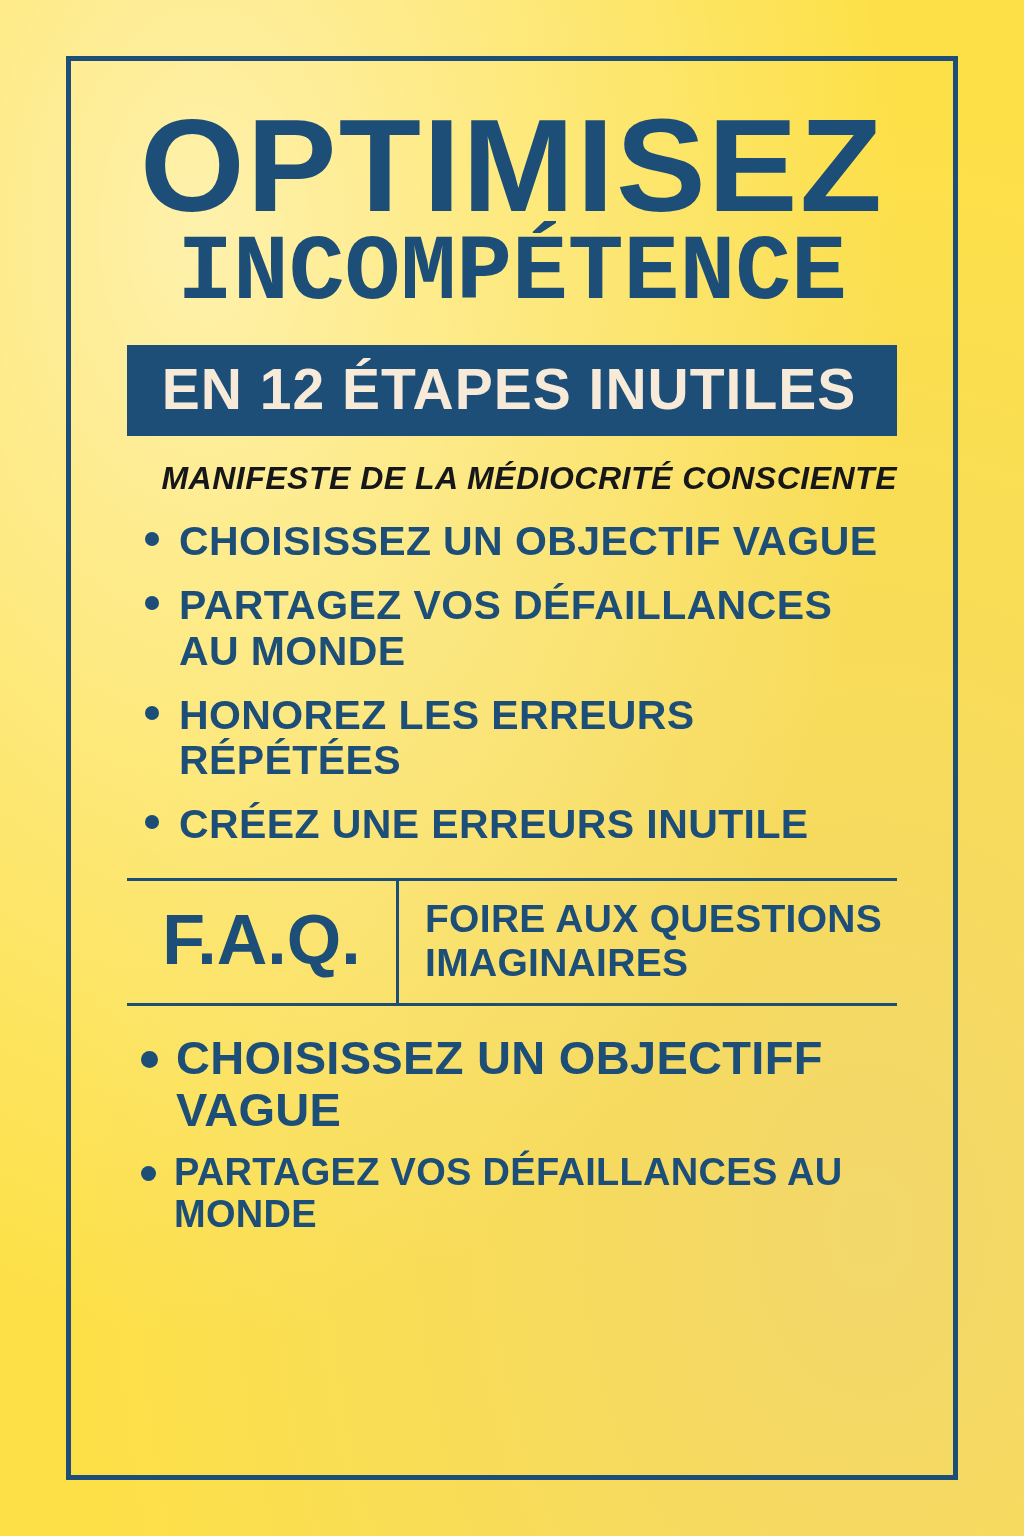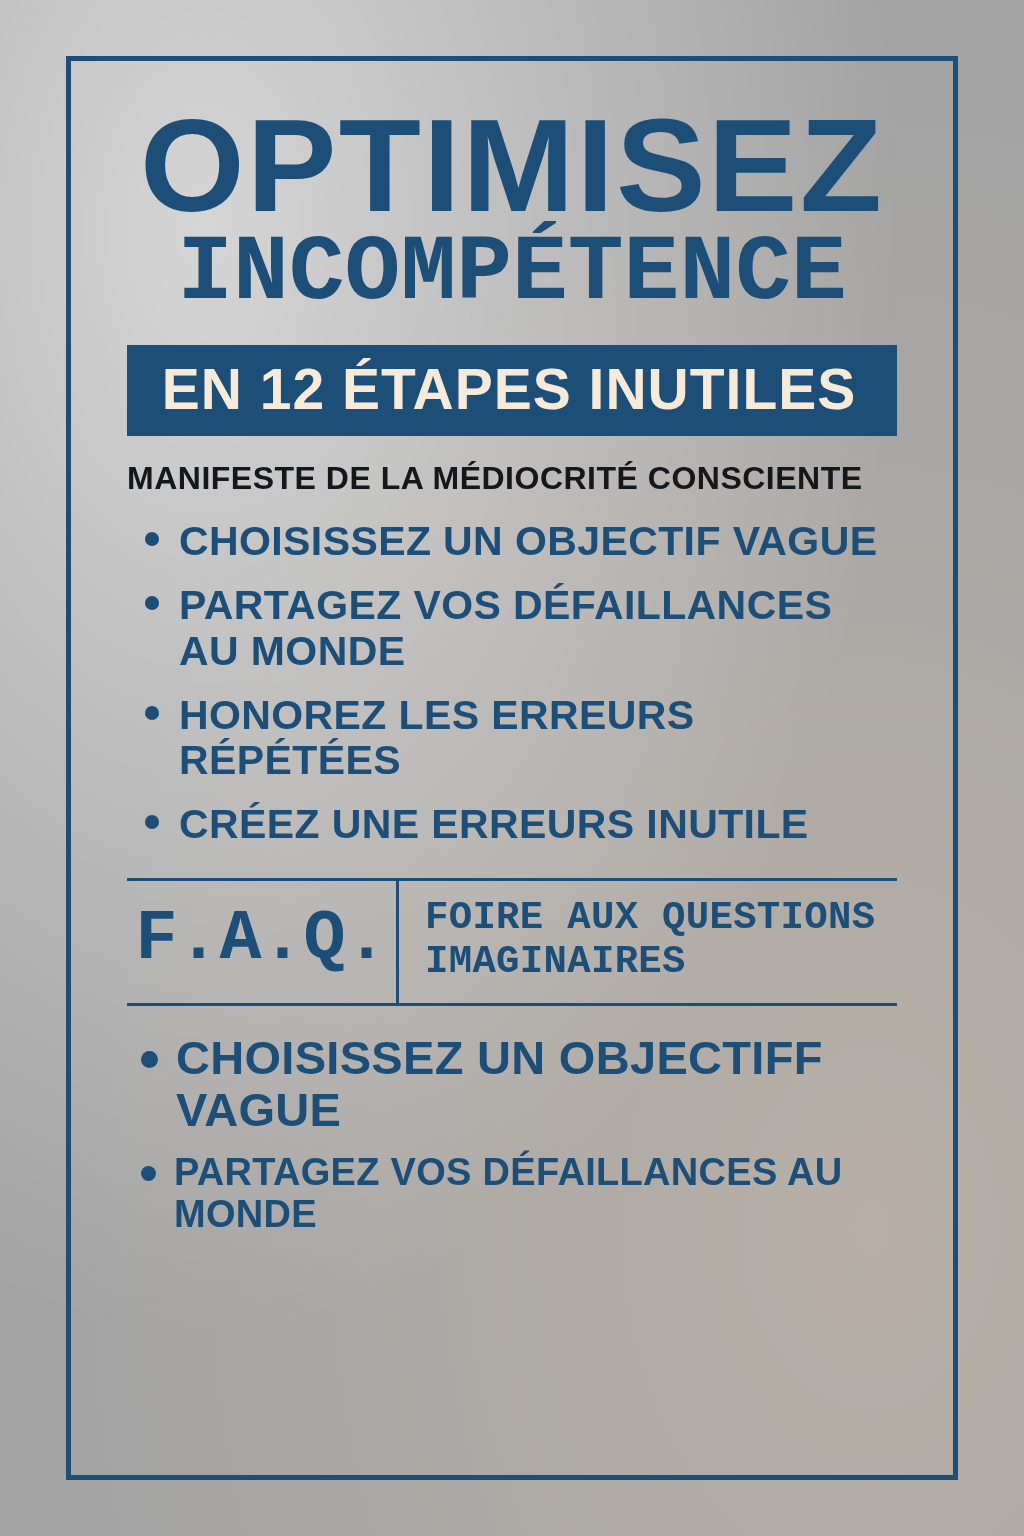--- a/index.html
+++ b/index.html
@@ -11,21 +11,21 @@
     height: 1536px;
     background: #f7e9db;
     font-family: "Liberation Sans", sans-serif;
     overflow: hidden;
   }
 
   .poster {
     position: relative;
     width: 1024px;
     height: 1536px;
-    background: #a3a3a3;
+    background: #fde047;
     box-sizing: border-box;
   }
 
   
   .poster::before {
     content: "";
     position: absolute;
     inset: 0;
     background:
       radial-gradient(ellipse at 20% 15%, rgba(255,255,255,0.55), rgba(255,255,255,0) 60%),
@@ -96,25 +96,26 @@
     text-align: center;
     font-weight: bold;
     font-size: 57px;
     letter-spacing: 1px;
     padding: 16px 16px 18px 10px;
     line-height: 1;
   }
 
   .manifesto {
     margin: 24px 0 0 0;
-    text-align: left;
+    text-align: right;
     color: #15171a;
     font-weight: bold;
     font-size: 32px;
     letter-spacing: 0.5px;
+    font-style: italic;
   }
 
   .bullet-list {
     list-style: none;
     margin: 22px 0 0 0;
     padding: 0 0 0 18px;
   }
   .bullet-list li {
     display: flex;
     align-items: flex-start;
@@ -134,21 +135,20 @@
     margin: 13px 20px 0 0;
   }
 
   .faq-block {
     margin-top: 12px;
     border-top: 3px solid #1c4e78;
     border-bottom: 3px solid #1c4e78;
     display: flex;
     align-items: stretch;
     padding: 0;
-    font-family: Liberation Mono, monospace;
   }
   .faq-label {
     width: 272px;
     display: flex;
     align-items: center;
     justify-content: center;
     color: #1c4e78;
     font-weight: bold;
     font-size: 70px;
     letter-spacing: 0px;

